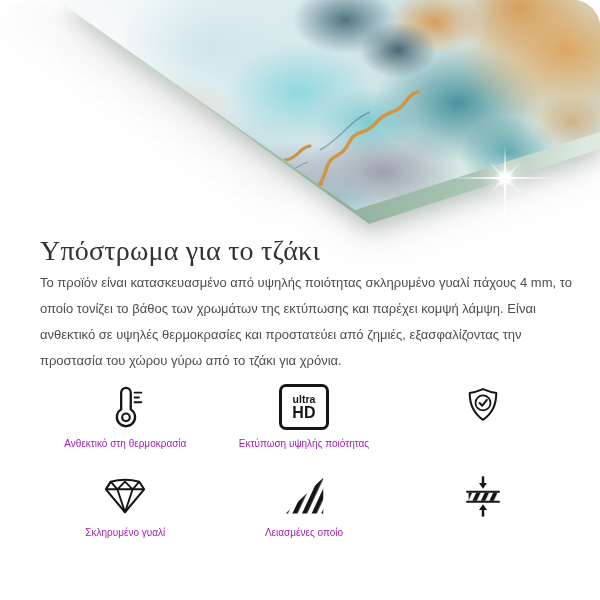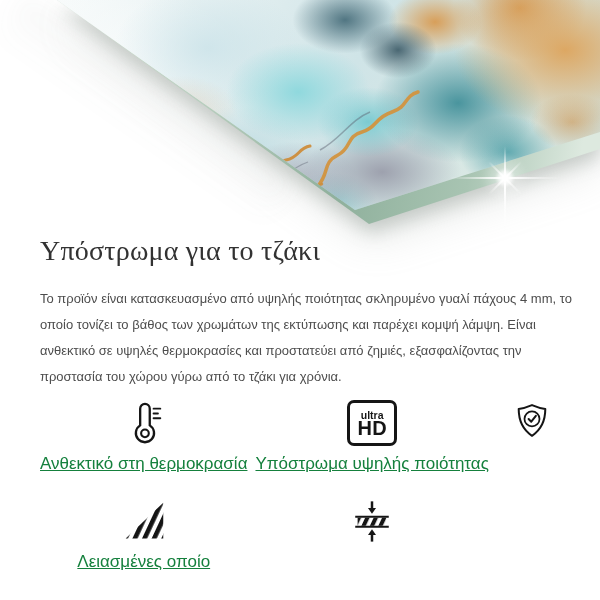--- a/index.html
+++ b/index.html
@@ -1,17 +1,17 @@
 <!DOCTYPE html>
 <html><head>
 <meta charset="utf-8">
 <style>
   html,body{margin:0;padding:0;background:#fff;}
   .canvas{position:relative;width:600px;height:600px;background:#fff;overflow:hidden;
-          font-family:"Liberation Sans","DejaVu Sans",sans-serif;color:#4a4a4a;}
+          font-family:"Liberation Sans","DejaVu Sans",sans-serif;color:#4a4a4a;border-radius:27px;}
 
   
   .hero{position:relative;width:600px;height:230px;}
   .reflect{position:absolute;left:26px;top:-8px;width:330px;height:60px;
            background:linear-gradient(to bottom,rgba(110,120,118,.5),rgba(110,120,118,0));
            transform:rotate(35deg);transform-origin:left top;filter:blur(12px);opacity:.10;}
   .shadow-wrap{position:absolute;left:0;top:0;width:600px;height:230px;pointer-events:none;}
   .sw-a{filter:blur(9px);opacity:.42;}
   .sw-b{filter:blur(20px);opacity:.2;}
   .shadow-shape{position:absolute;inset:0;background:#8b968e;
@@ -54,33 +54,33 @@
   .ray-d1{transform:rotate(45deg);} .ray-d2{transform:rotate(-45deg);}
   .glow{left:-10px;top:-10px;width:20px;height:20px;border-radius:50%;
         background:radial-gradient(circle,#fff 12%,rgba(255,255,255,.8) 38%,rgba(255,255,255,0) 70%);filter:blur(.8px);}
   .halo{left:-24px;top:-24px;width:48px;height:48px;border-radius:50%;
         background:radial-gradient(circle,rgba(255,255,255,.55),rgba(255,255,255,0) 70%);filter:blur(3px);}
 
   
   .content{padding:4px 32px 0 40px;}
   h1{margin:0;font-family:"Liberation Serif","DejaVu Serif",serif;font-weight:400;
      font-size:28px;line-height:34px;color:#323232;letter-spacing:.2px;}
-  .desc{margin:18px 0 0 0;width:540px;font-size:13px;line-height:26px;color:#4d4d4d;}
+  .desc{margin:2px 0 0 0;width:540px;font-size:13px;line-height:26px;color:#4d4d4d;}
 
   
   .features{margin-top:8px;display:grid;grid-template-columns:1fr 1fr 1fr;row-gap:22px;column-gap:8px;}
   .feature{display:flex;flex-direction:column;align-items:center;}
   .icon-box{height:50px;display:flex;align-items:center;justify-content:center;}
-  .feature .label{margin-top:6px;font-size:17px;color:#15803d;text-align:center;white-space:nowrap;text-decoration:underline;}
+  .feature .label{margin-top:6px;font-size:10px;color:#a21caf;text-align:center;white-space:nowrap;}
   svg.ic{display:block;}
   .uhd{width:44px;height:40px;border:3px solid #151515;border-radius:7px;
        display:flex;flex-direction:column;align-items:center;justify-content:center;
        font-weight:bold;color:#151515;}
   .uhd .t1{font-size:10.5px;line-height:11px;}
-  .uhd .t2{font-size:20px;line-height:15px;letter-spacing:.3px;}
+  .uhd .t2{font-size:16px;line-height:15px;letter-spacing:.3px;}
 </style>
 </head>
 <body>
 
 <div class="canvas">
 
   <div class="hero">
     <div class="reflect"></div>
     <div class="shadow-wrap sw-b">
         <div class="shadow-shape"></div>
@@ -128,33 +128,42 @@
         <div class="label">Ανθεκτικό στη θερμοκρασία</div>
       </div>
 
       <div class="feature">
         <div class="icon-box">
           <div class="uhd">
             <span class="t1">ultra</span>
             <span class="t2">HD</span>
           </div>
         </div>
-        <div class="label">Υπόστρωμα υψηλής ποιότητας</div>
+        <div class="label">Εκτύπωση υψηλής ποιότητας</div>
       </div>
 
       <div class="feature">
         <div class="icon-box">
           <svg class="ic" viewBox="0 0 48 48" width="44" height="44" aria-hidden="true">
             <path d="M24 4.5 C29 6.6 34 8.1 38.5 8.8 C38.5 21 34.5 31 24 38 C13.5 31 9.5 21 9.5 8.8 C14 8.1 19 6.6 24 4.5 Z" fill="none" stroke="#151515" stroke-width="2.2" stroke-linejoin="round"></path>
             <circle cx="24" cy="19.5" r="8.2" fill="none" stroke="#151515" stroke-width="1.9"></circle>
             <path d="M20.3 19.6 L23.2 22.6 L28.2 16.2" fill="none" stroke="#151515" stroke-width="2.2" stroke-linecap="round" stroke-linejoin="round"></path>
           </svg>
         </div>
       </div>
 
+      <div class="feature">
+        <div class="icon-box">
+          <svg class="ic" viewBox="0 0 48 44" width="46" height="42" aria-hidden="true">
+            <path d="M9 7 C18 4.5 30 4.5 39 7 L44 15 L24 39 L4 15 Z" fill="none" stroke="#151515" stroke-width="2.2" stroke-linejoin="round"></path>
+            <path d="M4 15 L44 15 M4 15 L9 7 M9 7 L16 15 L24 7 L32 15 L39 7 M16 15 L24 39 L32 15" fill="none" stroke="#151515" stroke-width="2" stroke-linejoin="round"></path>
+          </svg>
+        </div>
+        <div class="label">Σκληρυμένο γυαλί</div>
+      </div>
 
       <div class="feature">
         <div class="icon-box">
           <svg class="ic" viewBox="0 0 48 48" width="44" height="44" aria-hidden="true">
             <defs>
               <pattern id="hatch1" width="9.5" height="9.5" patternUnits="userSpaceOnUse" patternTransform="rotate(25)">
                 <rect width="5" height="9.5" fill="#151515"></rect>
               </pattern>
             </defs>
             <path d="M4 43 L45 43 L45 4 Z" fill="url(#hatch1)"></path>

